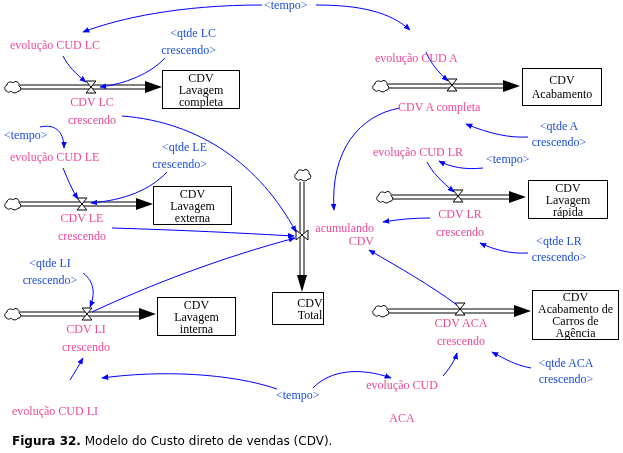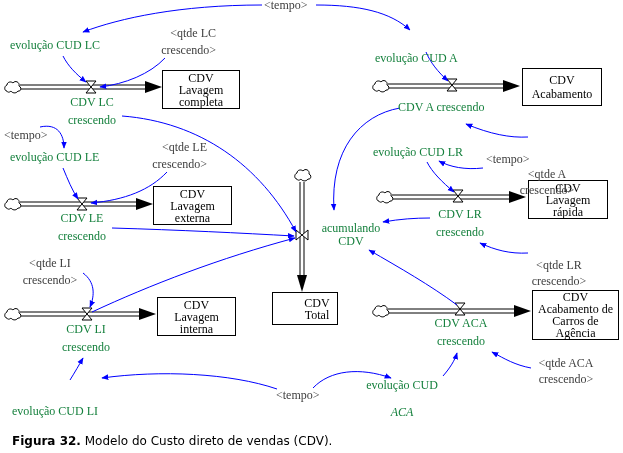--- a/index.html
+++ b/index.html
@@ -1,19 +1,19 @@
 <!DOCTYPE html>
 <html><head>
 <meta charset="utf-8">
 <style>
   html, body { margin:0; padding:0; background:#ffffff; }
   body { width:623px; height:453px; position:relative; overflow:hidden; font-family:"Liberation Serif","DejaVu Serif",serif; }
   #canvas { position:absolute; left:0; top:0; width:623px; height:453px; }
-  .lbl { position:absolute; font-size:12px; line-height:13px; color:#15803d; text-align:center; white-space:nowrap; }
-  .shadow { color:#404040; }
+  .lbl { position:absolute; font-size:12px; line-height:13px; color:#ec4899; text-align:center; white-space:nowrap; }
+  .shadow { color:#1d4ed8; }
   .box { position:absolute; border:1px solid #000; background:#fff; font-size:12px; line-height:12px; text-align:center; display:flex; flex-direction:column; justify-content:center; align-items:center; box-sizing:border-box; }
   .caption { position:absolute; left:12px; top:434px; font-family:"DejaVu Sans","Liberation Sans",sans-serif; font-size:12px; color:#000; white-space:nowrap; }
   .caption b { font-weight:bold;margin-top:14px; }
 </style>
 </head>
 <body>
 
 <svg id="canvas" viewBox="0 0 623 453" xmlns="http://www.w3.org/2000/svg">
   <defs>
     <marker id="blueArrow" viewBox="0 0 10 10" refX="9" refY="5" markerWidth="7" markerHeight="7" orient="auto-start-reverse">
@@ -146,84 +146,84 @@
   <span>CDV</span>
   <span>Lavagem</span>
   <span>rápida</span>
 </div>
 <div class="box" style="left:532px;top:290px;width:87px;height:50px;">
   <span>CDV</span>
   <span>Acabamento de</span>
   <span>Carros de</span>
   <span>Agência</span>
 </div>
-<div class="box" style="left:272px;top:292px;width:66px;height:33px;padding-left:24px;">
+<div class="box" style="left:272px;top:292px;width:52px;height:33px;padding-left:24px;">
   <span>CDV Total</span>
 </div>
 
 <div class="lbl" style="left:58px;top:96px;width:68px;">
   <div>CDV LC</div>
   <div style="margin-top:5px;">crescendo</div>
 </div>
 <div class="lbl" style="left:48px;top:212px;width:68px;">
   <div>CDV LE</div>
   <div style="margin-top:5px;">crescendo</div>
 </div>
 <div class="lbl" style="left:52px;top:323px;width:68px;">
   <div>CDV LI</div>
   <div style="margin-top:5px;">crescendo</div>
 </div>
 <div class="lbl" style="left:398px;top:101px;width:110px;text-align:left;">
-  <div>CDV A crescendo</div>
+  <div>CDV A completa</div>
 </div>
 <div class="lbl" style="left:425px;top:208px;width:70px;">
   <div>CDV LR</div>
   <div style="margin-top:5px;">crescendo</div>
 </div>
 <div class="lbl" style="left:424px;top:317px;width:74px;">
   <div>CDV ACA</div>
   <div style="margin-top:5px;">crescendo</div>
 </div>
-<div class="lbl" style="left:316px;top:222px;width:70px;">
+<div class="lbl" style="left:304px;top:222px;width:70px;text-align:right;">
   <div>acumulando</div>
   <div>CDV</div>
 </div>
 
 <div class="lbl" style="left:10px;top:39px;">evolução CUD LC</div>
 <div class="lbl" style="left:10px;top:151px;">evolução CUD LE</div>
 <div class="lbl" style="left:12px;top:385px;margin-top:20px;">evolução CUD LI</div>
 <div class="lbl" style="left:375px;top:52px;">evolução CUD A</div>
 <div class="lbl" style="left:373px;top:146px;">evolução CUD LR</div>
 <div class="lbl" style="left:362px;top:379px;width:80px;">
   <div>evolução CUD</div>
-  <div style="margin-top:14px;font-style:italic;">ACA</div>
+  <div style="margin-top:20px;">ACA</div>
 </div>
 
 <div class="lbl shadow" style="left:264px;top:-1px;">&lt;tempo&gt;</div>
 <div class="lbl shadow" style="left:4px;top:129px;">&lt;tempo&gt;</div>
 <div class="lbl shadow" style="left:486px;top:153px;">&lt;tempo&gt;</div>
 <div class="lbl shadow" style="left:276px;top:389px;">&lt;tempo&gt;</div>
 
 <div class="lbl shadow" style="left:146px;top:27px;width:70px;text-align:right;">
   <div>&lt;qtde LC</div>
   <div style="margin-top:4px;">crescendo&gt;</div>
 </div>
 <div class="lbl shadow" style="left:137px;top:141px;width:70px;text-align:right;">
   <div>&lt;qtde LE</div>
   <div style="margin-top:4px;">crescendo&gt;</div>
 </div>
 <div class="lbl shadow" style="left:15px;top:257px;width:70px;">
   <div>&lt;qtde LI</div>
   <div style="margin-top:4px;">crescendo&gt;</div>
 </div>
-<div class="lbl shadow" style="left:512px;top:120px;width:70px;margin-top:48px;">
+<div class="lbl shadow" style="left:524px;top:120px;width:70px;">
   <div>&lt;qtde A</div>
   <div style="margin-top:3px;">crescendo&gt;</div>
 </div>
-<div class="lbl shadow" style="left:524px;top:235px;width:70px;margin-top:24px;">
+<div class="lbl shadow" style="left:524px;top:235px;width:70px;">
   <div>&lt;qtde LR</div>
   <div style="margin-top:3px;">crescendo&gt;</div>
 </div>
 <div class="lbl shadow" style="left:530px;top:357px;width:72px;">
   <div>&lt;qtde ACA</div>
   <div style="margin-top:3px;">crescendo&gt;</div>
 </div>
 
 <div class="caption">
   <b>Figura 32.</b><span> Modelo do Custo direto de vendas (CDV).</span>

